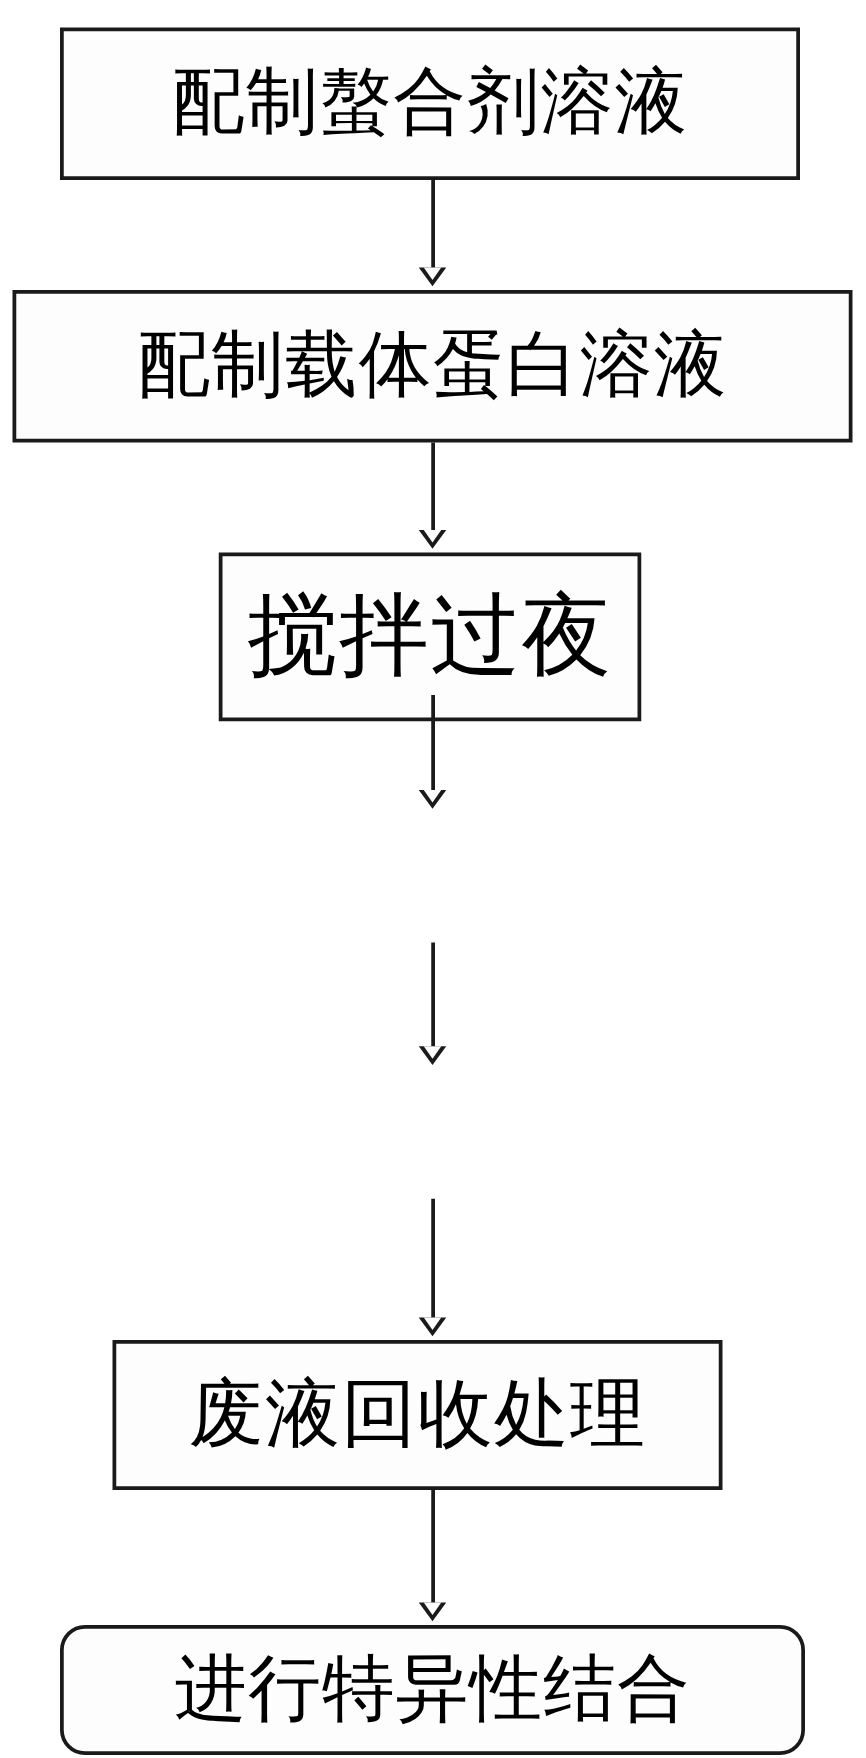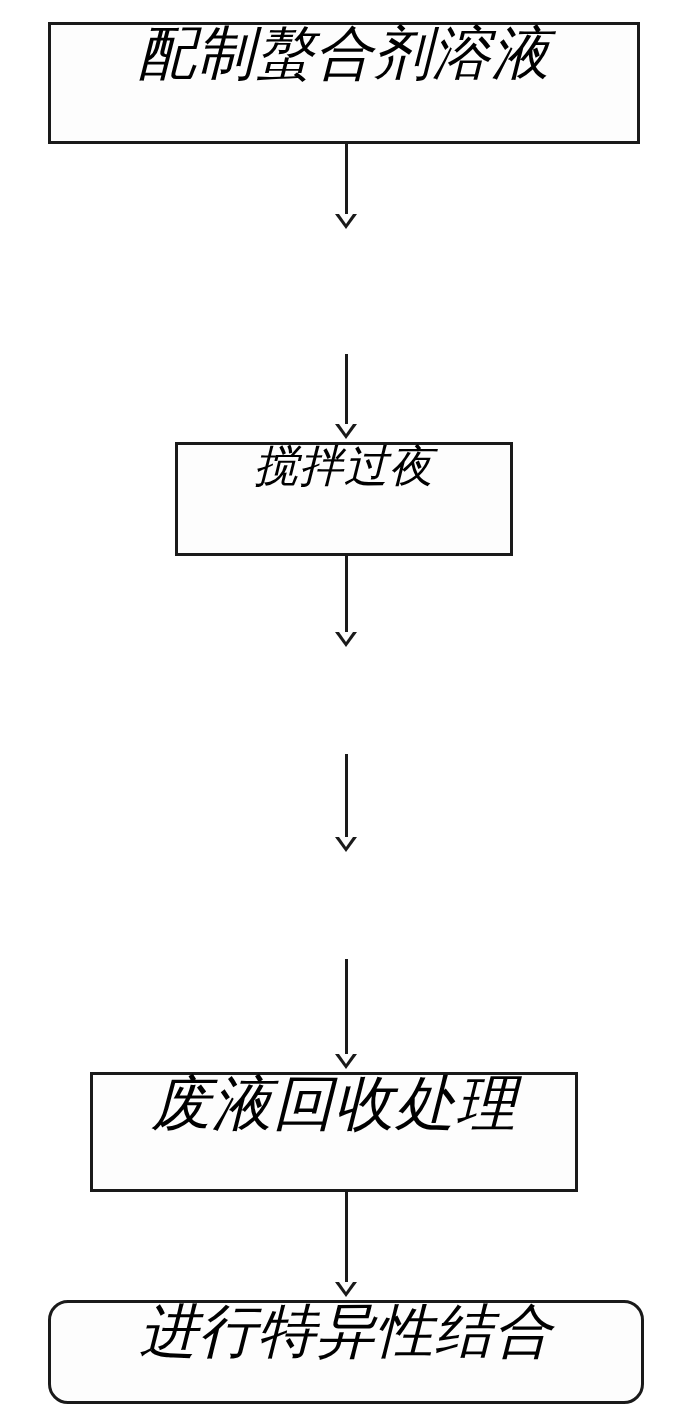--- a/index.html
+++ b/index.html
@@ -18,27 +18,27 @@
     position: relative;
     width: 693px;
     height: 1406px;
   }
   .node {
     position: absolute;
     box-sizing: border-box;
     border: 3px solid #1a1a1a;
     background: #fdfdfd;
     display: flex;
+    align-items: center;
     justify-content: center;
     color: #000000;
     font-weight: 400;
     letter-spacing: 1px;
     line-height: 1;
     white-space: nowrap;
-    font-style: italic;
   }
   .node span {
     display: block;
     transform: translateY(-1px);
   }
   .connector {
     position: absolute;
     width: 0;
     border-left: 3px solid #1a1a1a;
   }
@@ -73,28 +73,31 @@
   <div class="node" style="left:48px;top:22px;width:592px;height:122px;font-size:58px;">
     <span>配制螯合剂溶液</span>
   </div>
 
   <div class="connector" style="left:345px;top:144px;height:72px;"></div>
   <div class="arrowhead" style="left:346px;top:214px;">
     <i></i>
     <i class="inner"></i>
   </div>
 
+  <div class="node" style="left:10px;top:232px;width:672px;height:122px;font-size:58px;">
+    <span>配制载体蛋白溶液</span>
+  </div>
 
   <div class="connector" style="left:345px;top:354px;height:72px;"></div>
   <div class="arrowhead" style="left:346px;top:424px;">
     <i></i>
     <i class="inner"></i>
   </div>
 
-  <div class="node" style="left:175px;top:442px;width:338px;height:114px;font-size:44px;">
+  <div class="node" style="left:175px;top:442px;width:338px;height:135px;font-size:72px;">
     <span>搅拌过夜</span>
   </div>
 
   <div class="connector" style="left:345px;top:556px;height:78px;"></div>
   <div class="arrowhead" style="left:346px;top:632px;">
     <i></i>
     <i class="inner"></i>
   </div>
 
 

